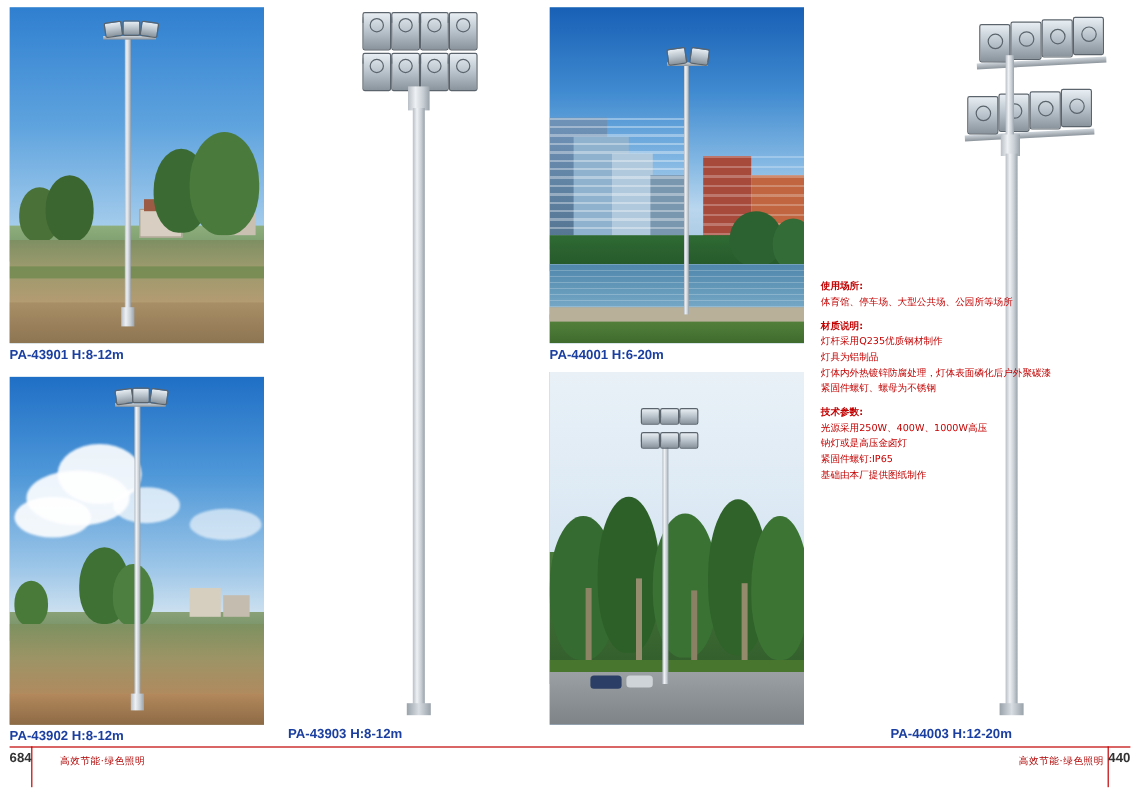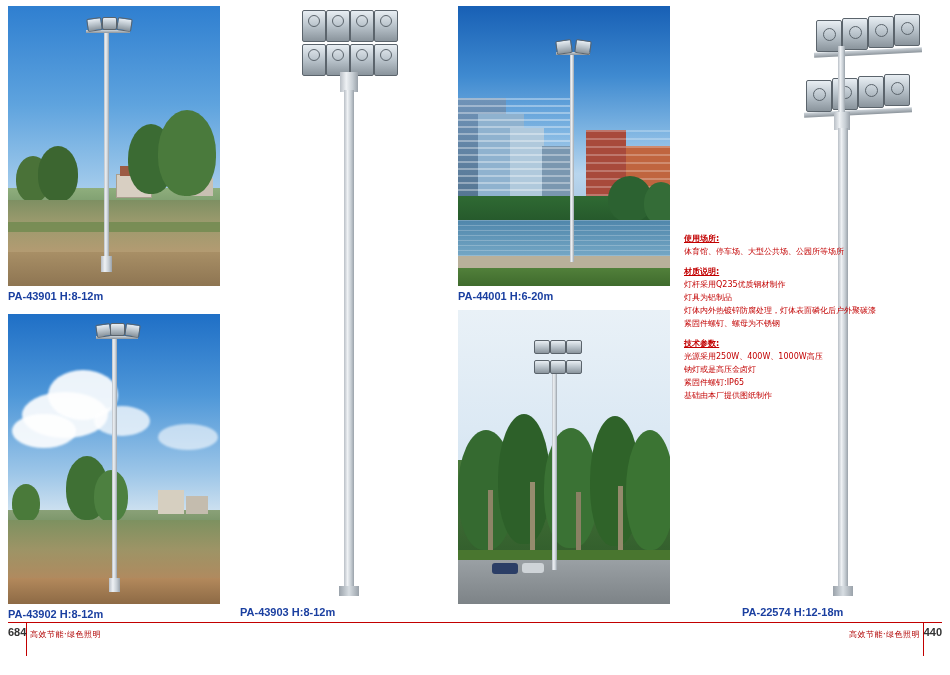--- a/index.html
+++ b/index.html
@@ -85,21 +85,20 @@
     top: 232px;
     width: 240px;
     color: #c20000;
     font-size: 8px;
     line-height: 13px;
     font-family: "DejaVu Sans", sans-serif;
   }
   .specs .head {
     font-weight: bold;
     color: #c20000;
-    text-decoration: underline;
   }
   .specs .blk { margin-bottom: 7px; }
   .specs .row { white-space: nowrap; }
 
   
   .footer-rule {
     position:absolute;
     left: 8px;
     top: 622px;
     width: 934px;
@@ -116,20 +115,21 @@
   }
   .pagenum.left { left: 8px; }
   .pagenum.right { right: 8px; }
   .footer-text {
     position:absolute;
     top: 629px;
     font-size: 8px;
     color: #b00000;
     font-family: "DejaVu Sans", sans-serif;
     letter-spacing: .5px;
+    margin-left: 20px;
   }
   .footer-text.left { left: 30px; }
   .footer-text.right { right: 30px; }
   .tick {
     position:absolute;
     width: 1px;
     height: 34px;
     background: #c20000;
     top: 622px;
   }
@@ -319,21 +319,21 @@
       <div style="position:absolute;left:71px;top:82px;width:11px;height:11px;border-radius:50%;border:1px solid #5b646c;"></div>
       <div style="position:absolute;left:97px;top:80px;width:11px;height:11px;border-radius:50%;border:1px solid #5b646c;"></div>
       <div style="position:absolute;left:123px;top:78px;width:11px;height:11px;border-radius:50%;border:1px solid #5b646c;"></div>
       <div style="position:absolute;left:149px;top:76px;width:11px;height:11px;border-radius:50%;border:1px solid #5b646c;"></div>
 
       <div class="pole" style="left:96px;top:40px;width:7px;height:70px;"></div>
       <div class="pole" style="left:92px;top:106px;width:16px;height:18px;"></div>
       <div class="pole" style="left:96px;top:122px;width:10px;height:462px;"></div>
       <div class="pole" style="left:91px;top:580px;width:20px;height:10px;background:linear-gradient(to right,#9aa2aa,#d7dde2,#9aa2aa);"></div>
     </div>
-    <div class="caption" style="margin-top:-2px;">PA-22574 H:12-18m</div>
+    <div class="caption" style="margin-top:-2px;">PA-44003 H:12-20m</div>
   </div>
 
   <div class="specs">
     <div class="blk">
       <div class="row head">使用场所:</div>
       <div class="row">体育馆、停车场、大型公共场、公园所等场所</div>
     </div>
     <div class="blk">
       <div class="row head">材质说明:</div>
       <div class="row">灯杆采用Q235优质钢材制作</div>

